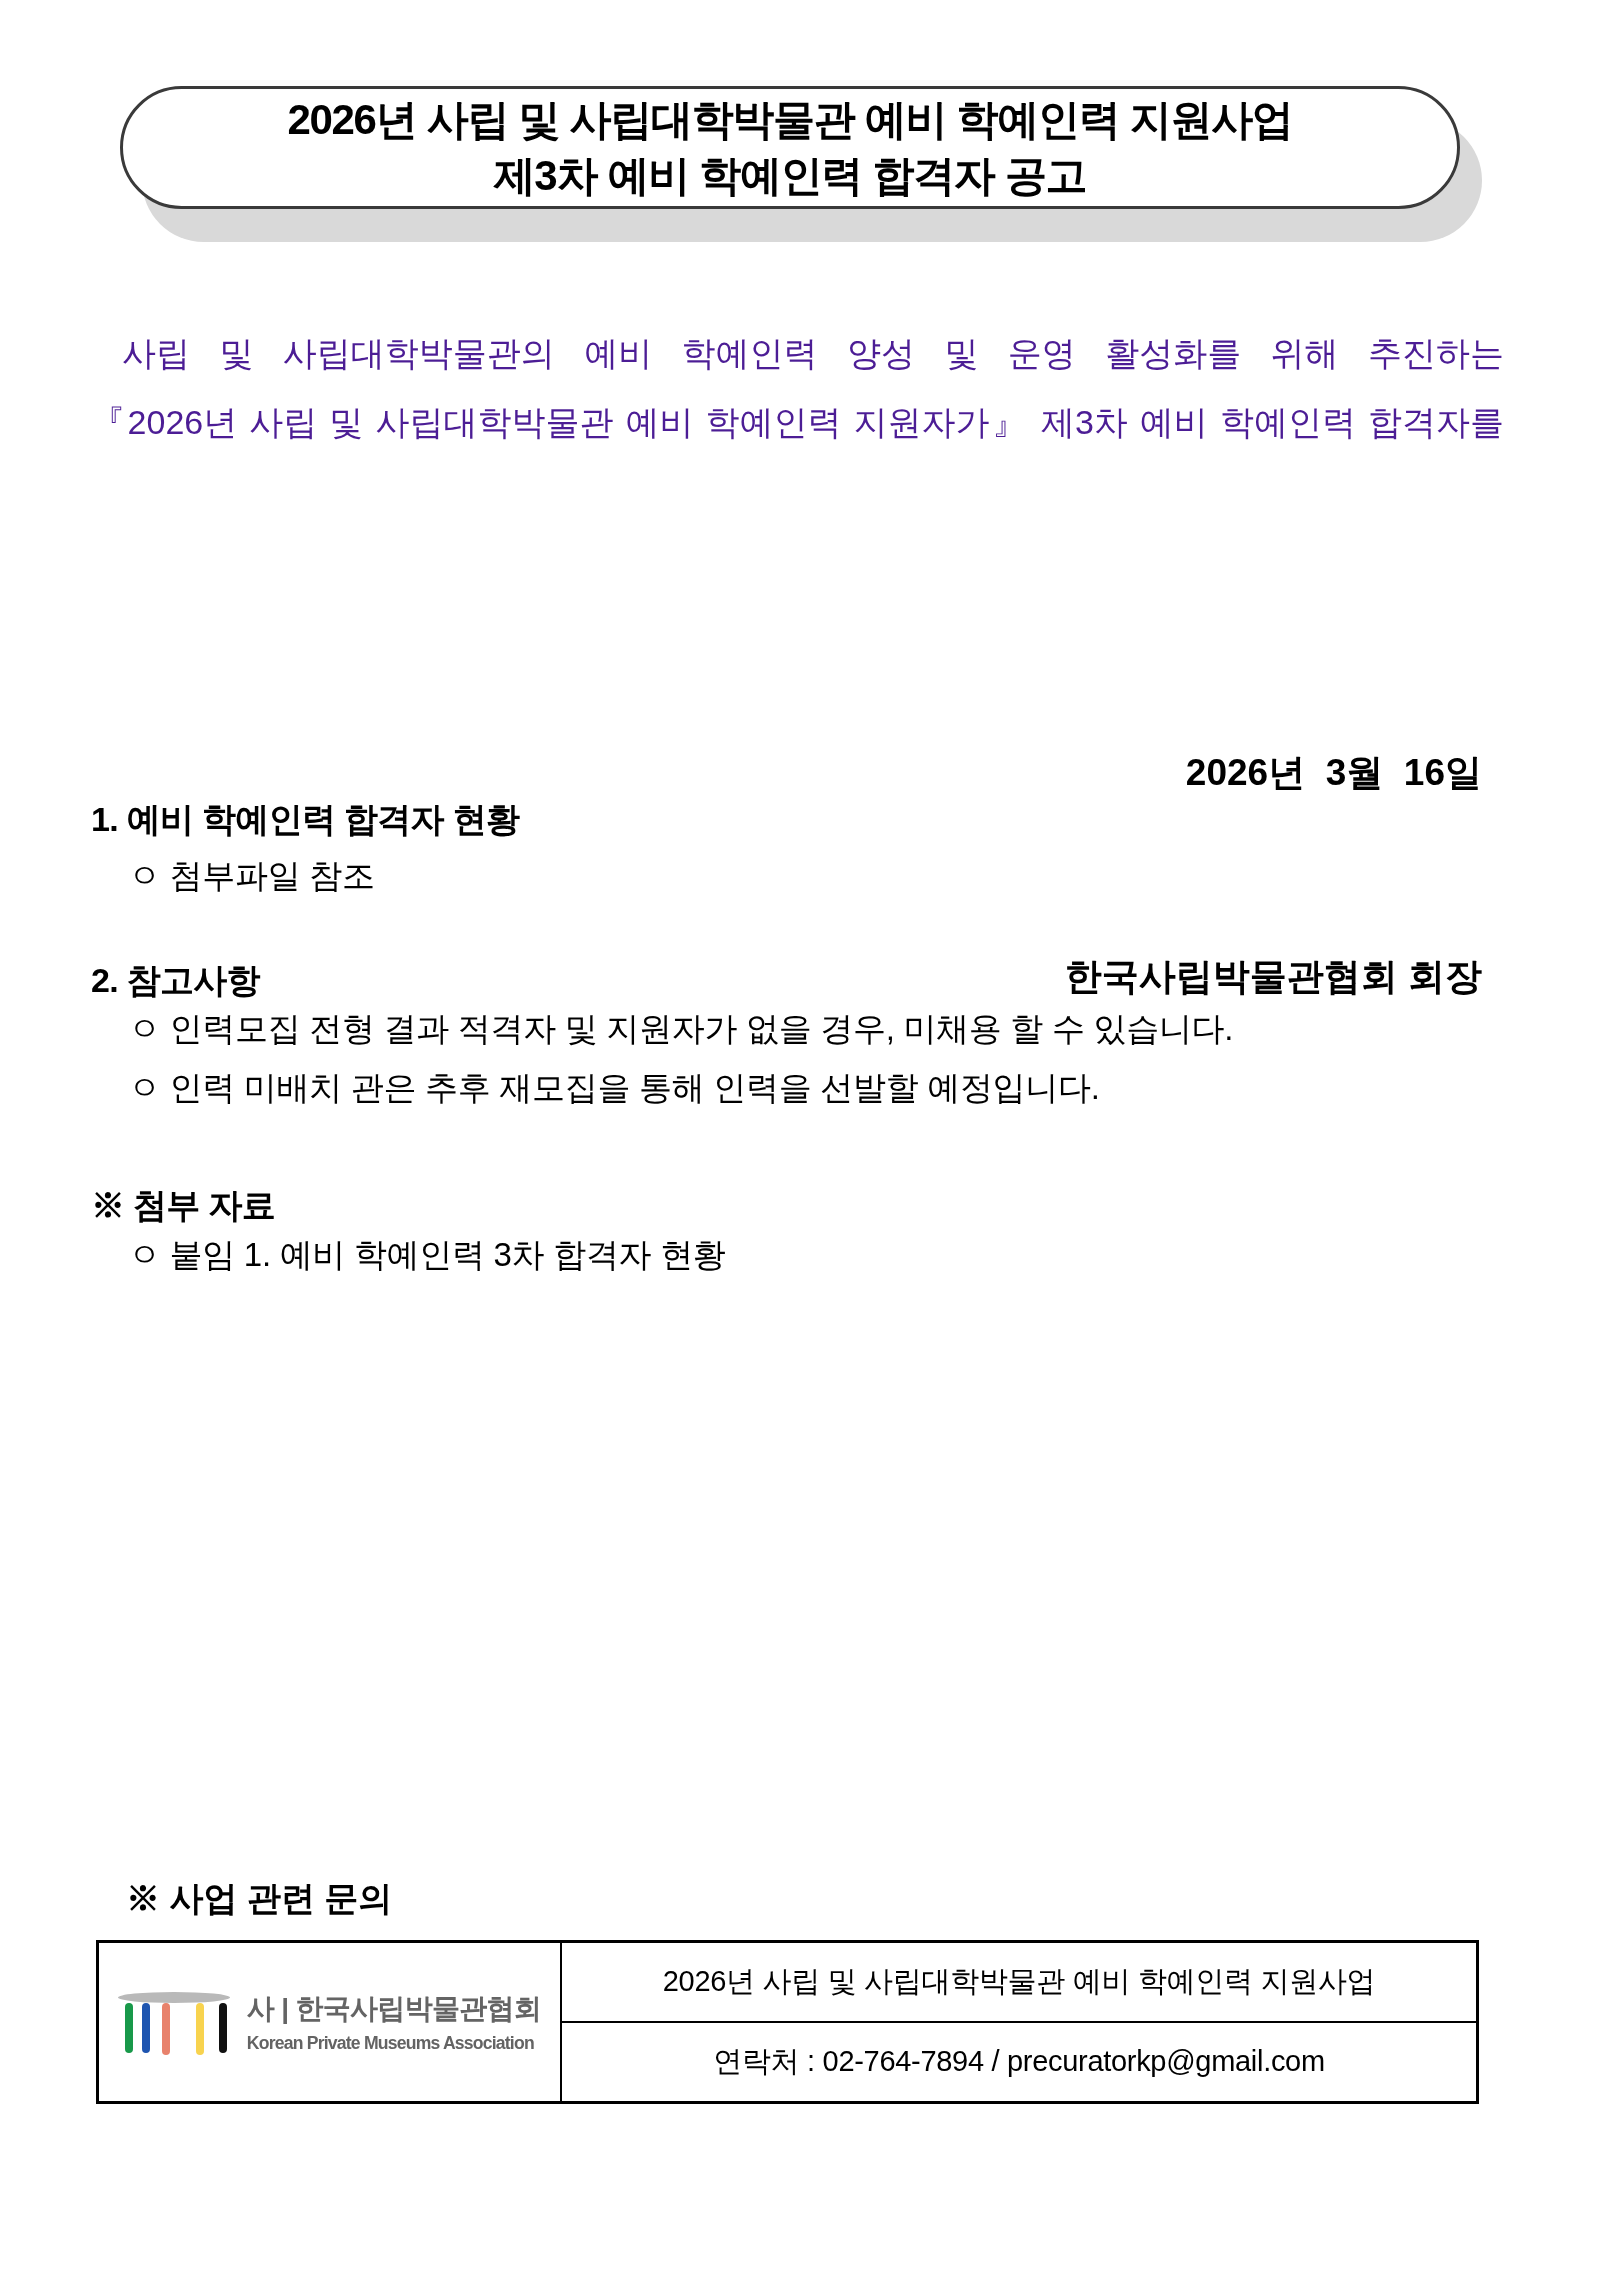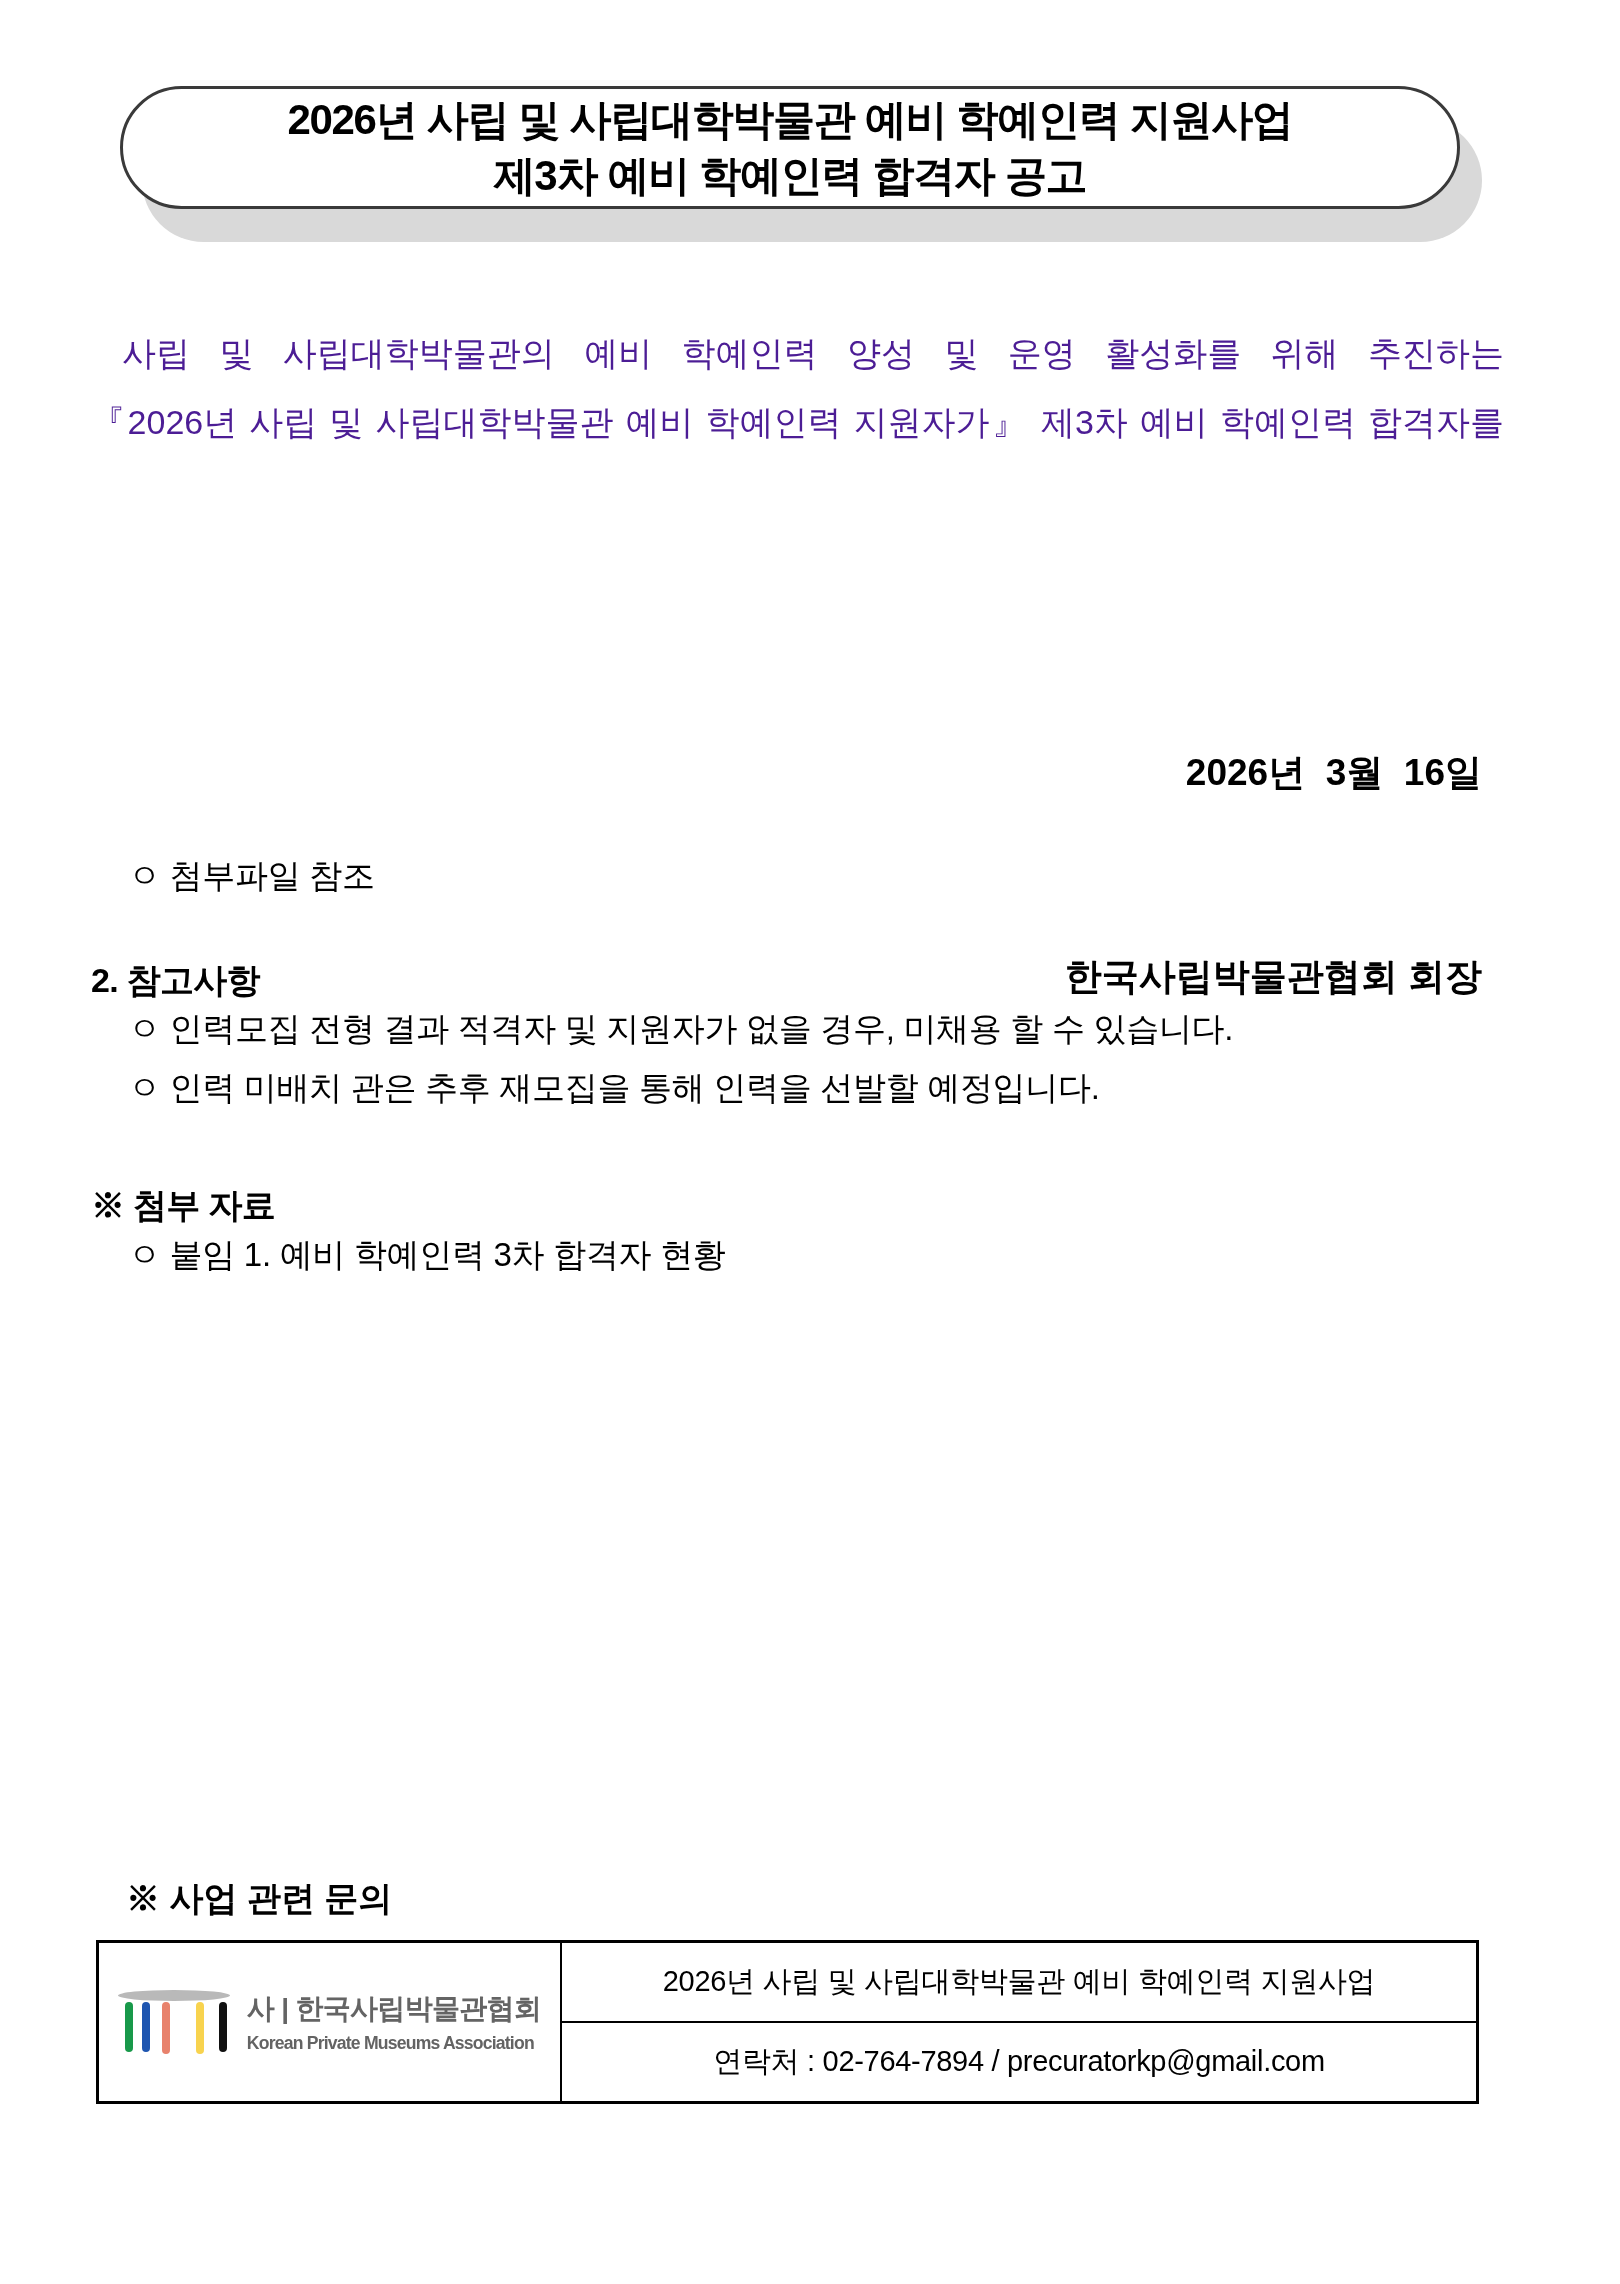--- a/index.html
+++ b/index.html
@@ -120,20 +120,21 @@
     justify-content: center;
     font-size: 29px;
     letter-spacing: -0.3px;
     white-space: nowrap;
   }
   .ft-cell.top { border-bottom: 2.6px solid #000; }
 
   
   .logo-wrap {
     display: flex;
+    align-items: center;
   }
   .logo-graphic {
     position: relative;
     width: 112px; height: 61px;
     flex: 0 0 auto;
   }
   .logo-roof {
     position: absolute;
     left: 0; top: 0;
     width: 112px; height: 11px;
@@ -180,20 +181,21 @@
   <div class="intro">
     <div class="line indent justify-full">사립 및 사립대학박물관의 예비 학예인력 양성 및 운영 활성화를 위해 추진하는</div>
     <div class="line justify-full">『2026년 사립 및 사립대학박물관 예비 학예인력 지원자가』 제3차 예비 학예인력 합격자를</div>
   </div>
 
   <div class="date-block">
     <div>2026년  3월  16일</div>
     <div>한국사립박물관협회 회장</div>
   </div>
 
+  <div class="sec-heading" style="top:793px">1. 예비 학예인력 합격자 현황</div>
   <div class="bullet" style="top:850px">ㅇ 첨부파일 참조</div>
 
   <div class="sec-heading" style="top:954px">2. 참고사항</div>
   <div class="bullet" style="top:1062px">ㅇ 인력 미배치 관은 추후 재모집을 통해 인력을 선발할 예정입니다.</div>
   <div class="bullet" style="top:1003px">ㅇ 인력모집 전형 결과 적격자 및 지원자가 없을 경우, 미채용 할 수 있습니다.</div>
 
   <div class="sec-heading" style="top:1179px">※ 첨부 자료</div>
   <div class="bullet" style="top:1229px">ㅇ 붙임 1. 예비 학예인력 3차 합격자 현황</div>
 
   <div class="inquiry-heading">※ 사업 관련 문의</div>

